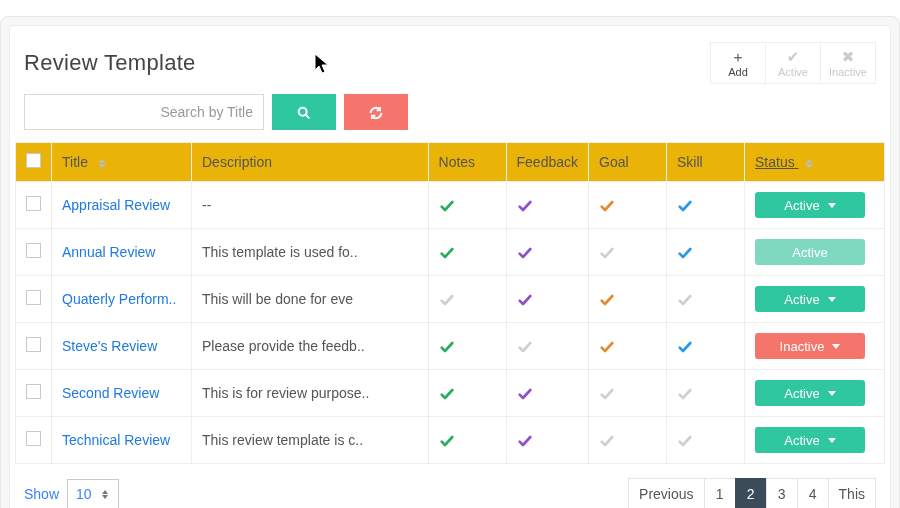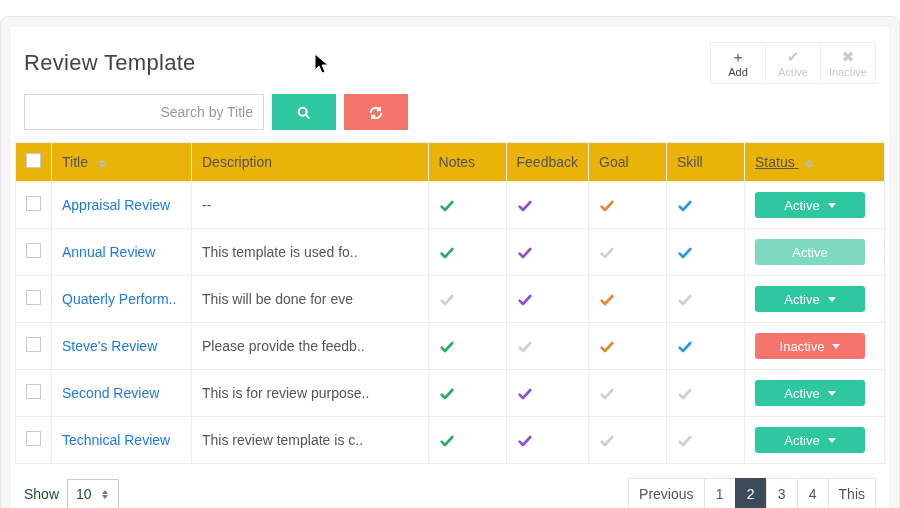--- a/index.html
+++ b/index.html
@@ -161,21 +161,21 @@
   .sb-active { background: #2ec7a0; }
   .sb-inactive { background: #f5756d; }
 
   
   .footer {
     display:flex;
     align-items:center;
     justify-content:space-between;
     padding: 14px 14px;
   }
-  .show-wrap{ display:flex; align-items:center; gap:8px; color:#14532d;}
+  .show-wrap{ display:flex; align-items:center; gap:8px; color:#3b82f6;}
   .select-box{
     display:inline-flex;align-items:center;gap:10px;
     border:1px solid #c9c9c9;height:30px;padding:0 8px;min-width:52px;
   }
   .select-box .sp{
     display:flex;flex-direction:column;gap:1px;
   }
   .select-box .sp span{width:0;height:0;border-left:3px solid transparent;border-right:3px solid transparent;}
   .select-box .sp .u{border-bottom:4px solid #777;}
   .select-box .sp .d{border-top:4px solid #777;}

